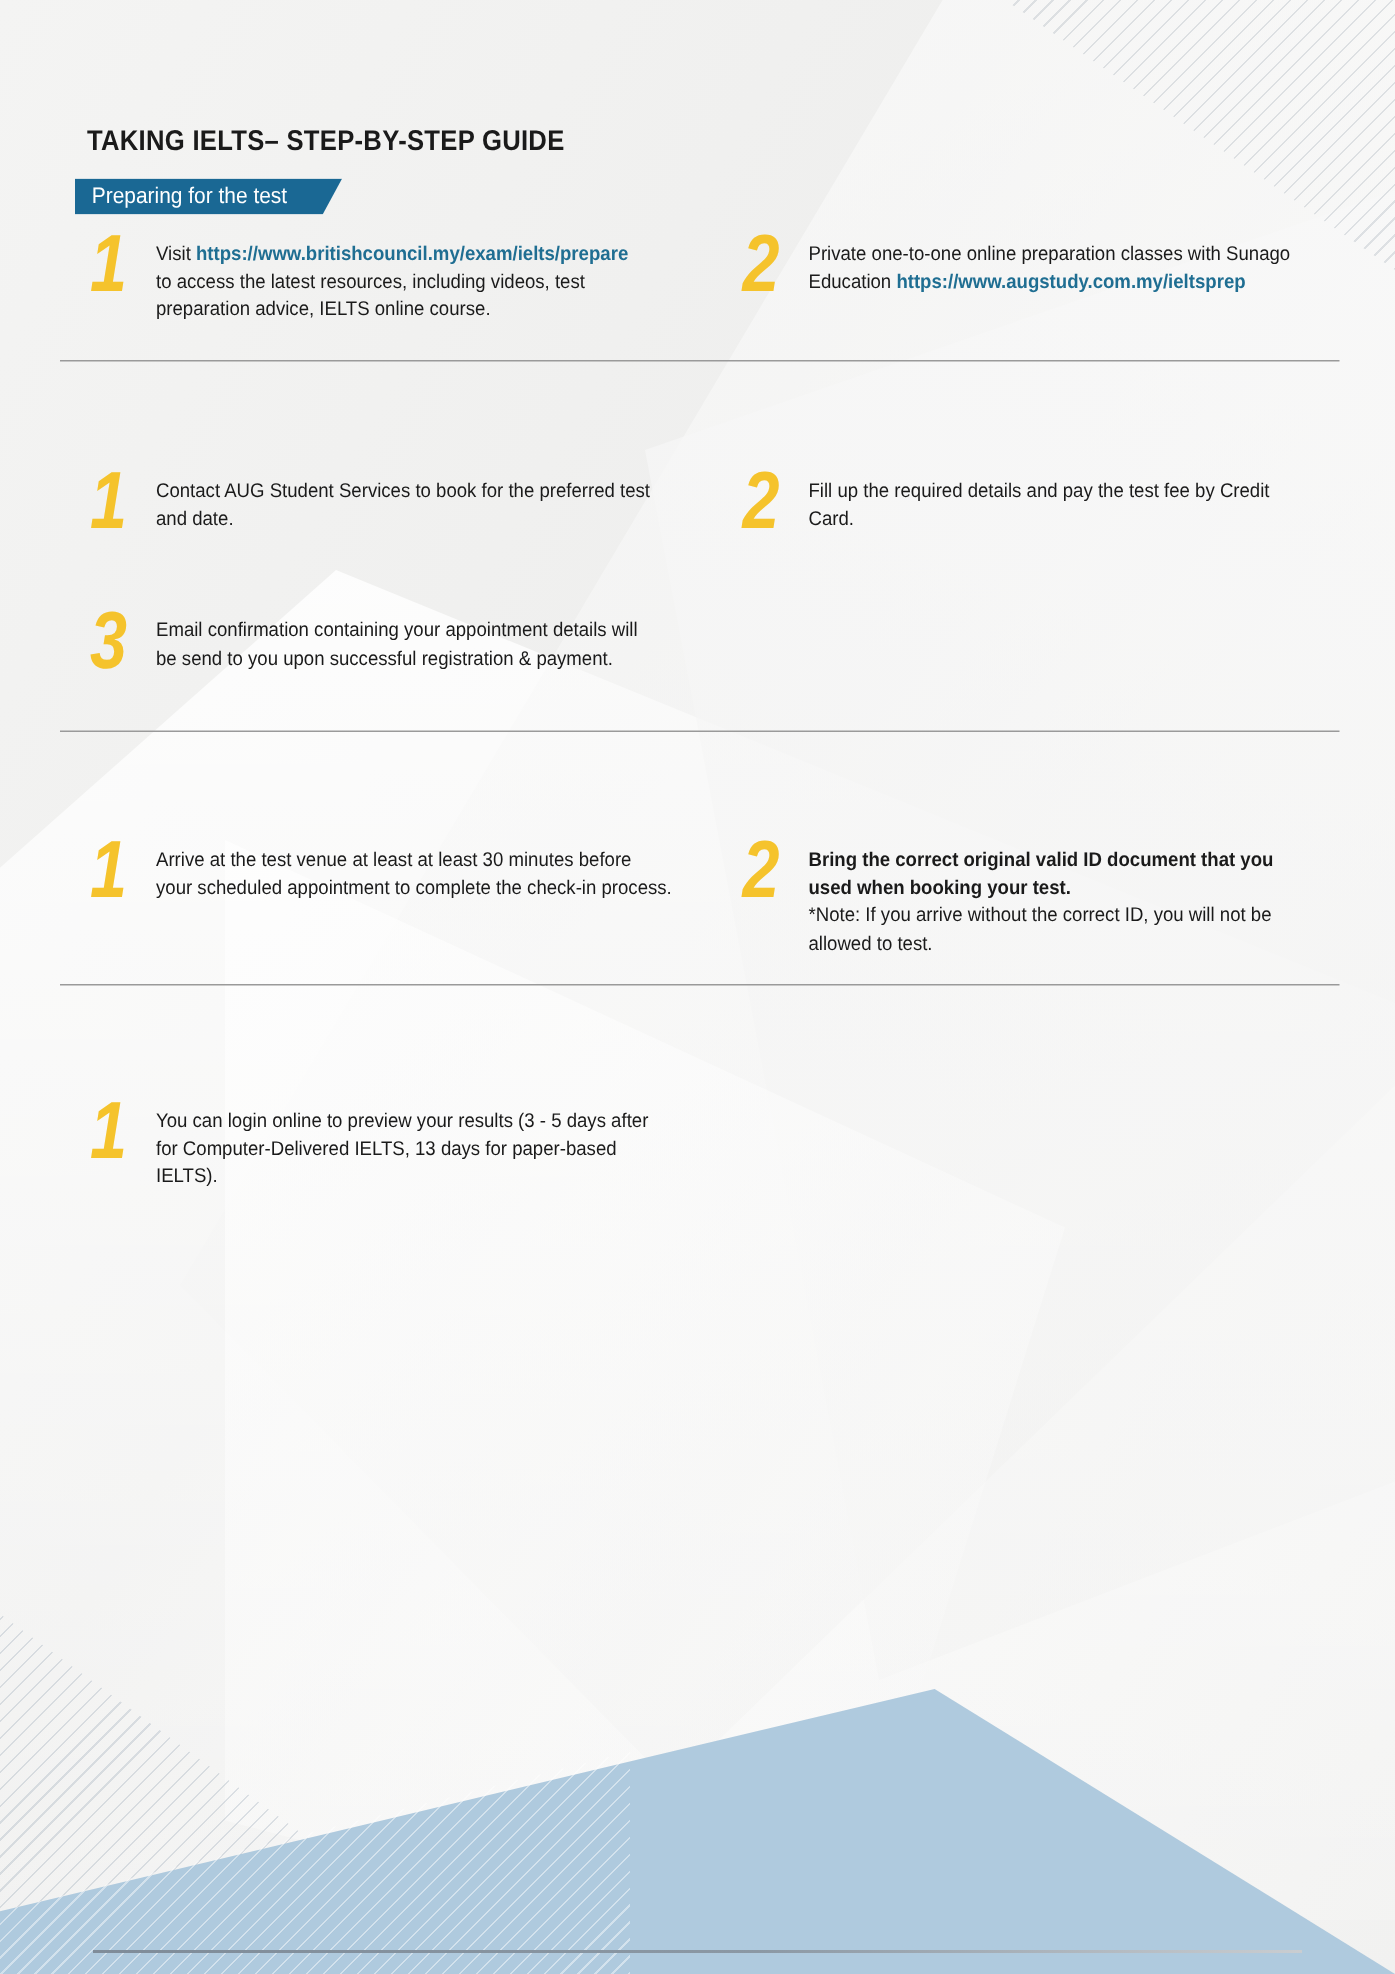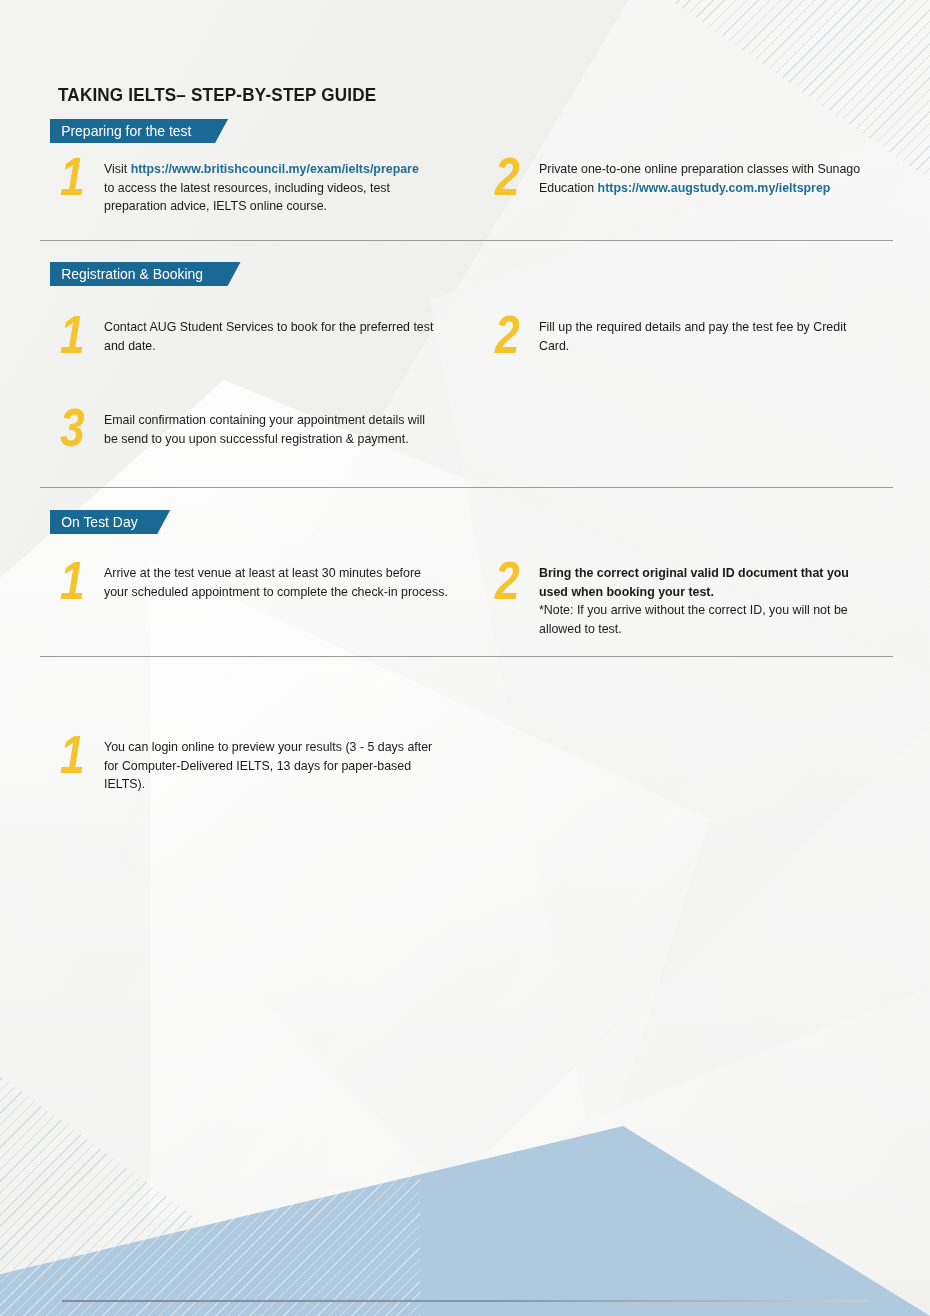--- a/index.html
+++ b/index.html
@@ -238,46 +238,34 @@
   <div class="item" style="left:60px; top:160px; width:380px;">
     <div class="item-num">1</div>
     <div class="item-body"><span>Visit </span><span class="lnk">https://www.britishcouncil.my/exam/ielts/prepare</span><span> to access the latest resources, including videos, test preparation advice, IELTS online course.</span></div>
   </div>
   <div class="item" style="left:495px; top:160px; width:400px;">
     <div class="item-num">2</div>
     <div class="item-body"><span>Private one-to-one online preparation classes with Sunago Education </span><span class="lnk">https://www.augstudy.com.my/ieltsprep</span></div>
   </div>
   <div class="divider" style="top:240px;"></div>
 
-  <div class="section" style="top:262px;">
-    <div class="sec-header">
-      <div class="sec-header-shape"></div>
-      <span class="sec-header-label">Registration &amp; Booking</span>
-    </div>
-  </div>
   <div class="item" style="left:60px; top:318px; width:400px;">
     <div class="item-num">1</div>
     <div class="item-body">Contact AUG Student Services to book for the preferred test and date.</div>
   </div>
   <div class="item" style="left:495px; top:318px; width:390px;">
     <div class="item-num">2</div>
     <div class="item-body">Fill up the required details and pay the test fee by Credit Card.</div>
   </div>
   <div class="item" style="left:60px; top:411px; width:400px;">
     <div class="item-num">3</div>
     <div class="item-body">Email confirmation containing your appointment details will be send to you upon successful registration &amp; payment.</div>
   </div>
   <div class="divider" style="top:487px;"></div>
 
-  <div class="section" style="top:510px;">
-    <div class="sec-header">
-      <div class="sec-header-shape"></div>
-      <span class="sec-header-label">On Test Day</span>
-    </div>
-  </div>
   <div class="item" style="left:60px; top:564px; width:410px;">
     <div class="item-num">1</div>
     <div class="item-body">Arrive at the test venue at least at least 30 minutes before your scheduled appointment to complete the check-in process.</div>
   </div>
   <div class="item" style="left:495px; top:564px; width:400px;">
     <div class="item-num">2</div>
     <div class="item-body"><span class="strong">Bring the correct original valid ID document that you used when booking your test.</span><br><span class="note">*Note: If you arrive without the correct ID, you will not be allowed to test.</span></div>
   </div>
   <div class="divider" style="top:656px;"></div>
 

